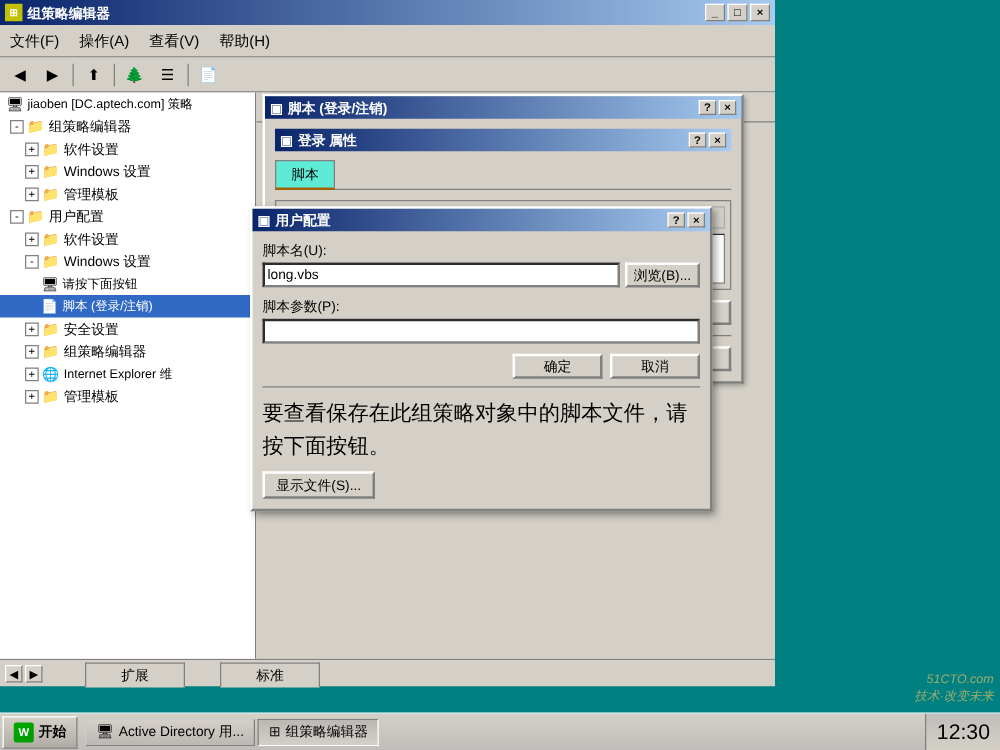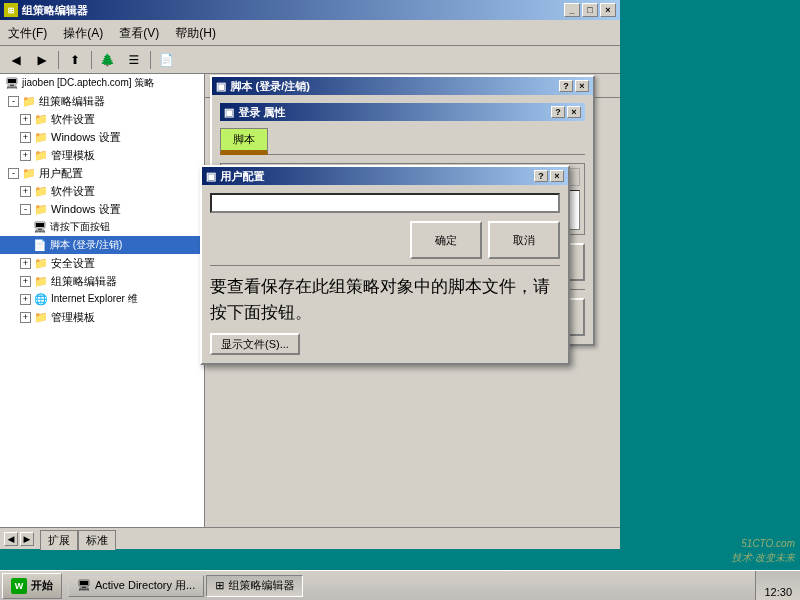--- a/index.html
+++ b/index.html
@@ -78,24 +78,24 @@
     }
     .taskbar-item.active {
       background: linear-gradient(to bottom, #bbb8b4, #d4d0c8);
       border-top-color: #808080;
       border-left-color: #808080;
       border-bottom-color: #fff;
       border-right-color: #fff;
     }
     .taskbar-right {
       display: flex;
-      align-items: flex-end;
-      padding: 2px 8px;
+      align-items: center;
+      padding: 12px 8px;
       gap: 8px;
-      font-size: 11px;
+      font-size: 17px;
       background: linear-gradient(to bottom, #c0bdba, #d4d0c8);
       border-left: 1px solid #808080;
       height: 100%;
     }
     .watermark {
       position: absolute;
       bottom: 35px;
       right: 5px;
       color: rgba(255,200,100,0.6);
       font-size: 10px;
@@ -282,28 +282,29 @@
       justify-content: center;
       font-size: 9px;
       cursor: pointer;
     }
     .status-tabs {
       display: flex;
       align-items: flex-end;
       padding: 0 4px;
     }
     .status-tab {
-      padding: 2px 7px;
+      padding: 2px 28px;
       background: #d4d0c8;
       border: 1px solid #808080;
       border-bottom: none;
       font-size: 11px;
       cursor: pointer;
       position: relative;
       top: 1px;
+      margin-left: 28px;
     }
 
     
     .dialog-denglu {
       position: absolute;
       top: 75px;
       left: 210px;
       width: 385px;
       background: #d4d0c8;
       border: 2px solid #fff;
@@ -355,34 +356,34 @@
       background: #d4d0c8;
       border: 1px solid #808080;
       border-bottom: none;
       margin-right: 2px;
       cursor: pointer;
       font-size: 11px;
       position: relative;
       bottom: -1px;
     }
     .tab.active {
-      background: #bef264;
-      border-bottom: 5px solid #a16207;
+      background: #5eead4;
+      border-bottom: 2px solid #a16207;
       z-index: 1;
     }
 
     .btn-row {
       display: flex;
       justify-content: flex-end;
       gap: 6px;
       margin-top: 8px;
     }
     .dialog-btn {
       min-width: 72px;
-      height: 38px;
+      height: 20px;
       background: #d4d0c8;
       border: 2px solid #808080;
       border-top-color: #fff;
       border-left-color: #fff;
       cursor: pointer;
       font-size: 11px;
       display: flex;
       align-items: center;
       justify-content: center;
     }
@@ -691,22 +692,30 @@
   <div class="dialog-title">
     <span>▣</span>
     <span>用户配置</span>
     <div class="window-controls">
       <div class="dialog-close-btn">?</div>
       <div class="dialog-close-btn">×</div>
     </div>
   </div>
   <div class="dialog-body">
 
-
     <div class="form-row">
+      <div class="form-label">脚本名(U):</div>
+      <div class="form-input-row">
+        <input class="form-input" type="text" value="long.vbs" style="">
+        <button class="browse-btn">浏览(B)...</button>
+      </div>
+    </div>
+
+    <div class="form-row">
+      <div class="form-label">脚本参数(P):</div>
       <div class="form-input-row">
         <input class="form-input" type="text" value="" style="">
       </div>
     </div>
 
     <div class="btn-row">
       <button class="dialog-btn">确定</button>
       <button class="dialog-btn">取消</button>
     </div>
 

